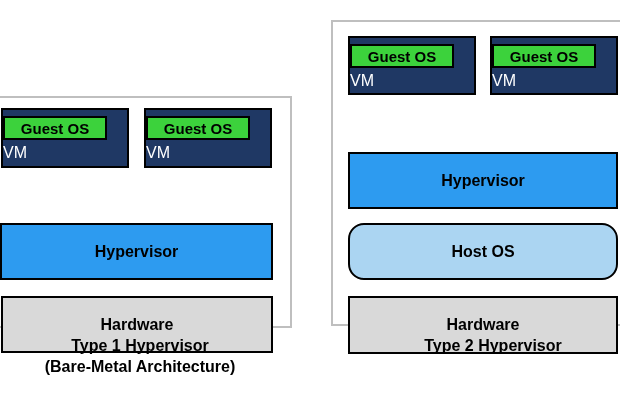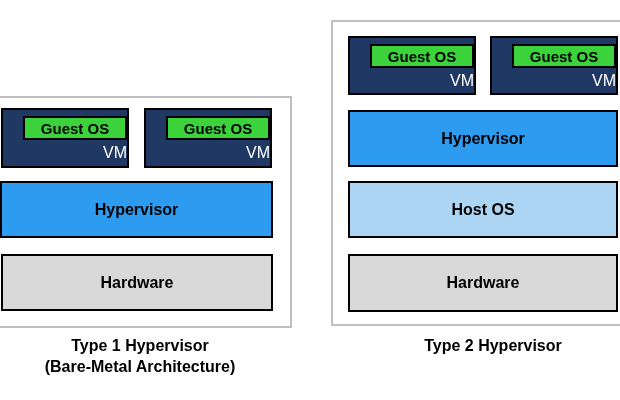--- a/index.html
+++ b/index.html
@@ -22,21 +22,21 @@
     box-sizing: border-box;
   }
   .vm-box {
     position: absolute;
     width: 128px;
     height: 60px;
     border: 2px solid #000000;
     box-sizing: border-box;
     display: flex;
     flex-direction: column;
-    align-items: flex-end;
+    align-items: flex-start;
   }
   .guest-box {
     margin-top: 6px;
     width: calc(100% - 20px);
     height: 24px;
     border: 2px solid #000000;
     box-sizing: border-box;
     display: flex;
     align-items: center;
     justify-content: center;
@@ -56,20 +56,21 @@
   .layer {
     position: absolute;
     border: 2px solid #000000;
     box-sizing: border-box;
     display: flex;
     align-items: center;
     justify-content: center;
     font-weight: bold;
     font-size: 16px;
     color: #000000;
+    margin-top: 42px;
   }
   .caption {
     position: absolute;
     text-align: center;
     font-weight: bold;
     font-size: 16px;
     line-height: 21px;
     color: #000000;
   }
 </style>
@@ -120,21 +121,21 @@
     <div class="guest-box" style="background: rgb(60, 210, 60);">
       <span>Guest OS</span>
     </div>
     <div class="vm-label">VM</div>
   </div>
 
   <div class="layer" style="left: 348px; top: 110px; width: 270px; height: 57px; background: rgb(45, 155, 240);">
     <span>Hypervisor</span>
   </div>
 
-  <div class="layer" style="left: 348px; top: 181px; width: 270px; height: 57px; background: rgb(171, 213, 242);">
+  <div class="layer" style="left: 348px; top: 181px; width: 270px; height: 57px; background: rgb(171, 213, 242); border-radius: 16px;">
     <span>Host OS</span>
   </div>
 
   <div class="layer" style="left: 348px; top: 254px; width: 270px; height: 58px; background: rgb(217, 217, 217);">
     <span>Hardware</span>
   </div>
 
   <div class="caption" style="left:348px; top:335px; width:290px;">
     <div>Type 2 Hypervisor</div>
   </div>

